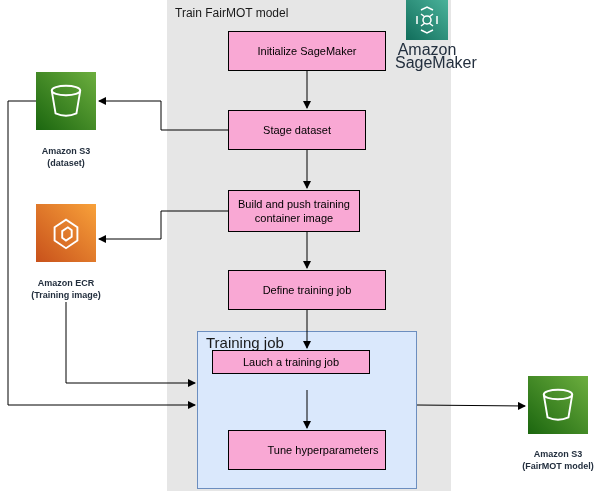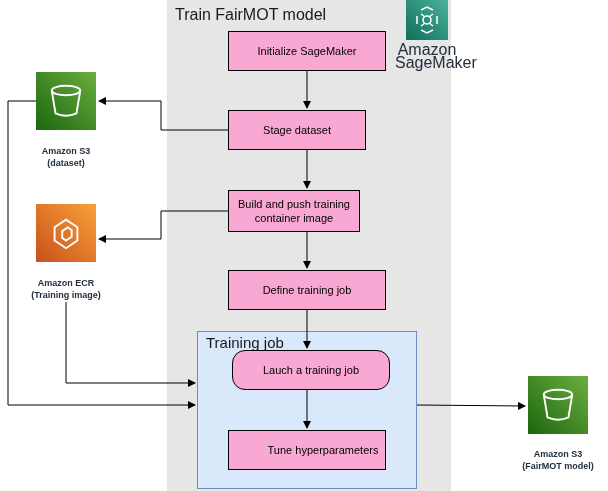--- a/index.html
+++ b/index.html
@@ -1,20 +1,20 @@
 <!DOCTYPE html>
 <html><head>
 <meta charset="utf-8">
 <style>
   html, body { margin: 0; padding: 0; background: #ffffff; }
   body { width: 608px; height: 491px; position: relative; overflow: hidden;
          font-family: "Liberation Sans", sans-serif; }
   .abs { position: absolute; }
   #gray-panel { left: 167px; top: 0; width: 284px; height: 491px; background: #e6e6e6; }
-  #panel-title { left: 175px; top: 6px; font-size: 16px; color: #1a1a1a; }
+  #panel-title { left: 175px; top: 6px; font-size: 12px; color: #1a1a1a; }
   #training-box { left: 197px; top: 331px; width: 220px; height: 158px;
                   background: #dae8fc; border: 1px solid #6c8ebf; box-sizing: border-box; }
   #training-title { left: 206px; top: 334px; font-size: 15px; color: #1a1a1a; }
   .step { background: #f9a8d4; border: 1px solid #000; box-sizing: border-box;
           display: flex; align-items: center; justify-content: center; text-align: center;
           font-size: 11px; color: #000; line-height: 14px; }
   .icon-tile { display:flex; align-items:center; justify-content:center; }
   .icon-label { font-size: 9px; font-weight: bold; text-align: center; color: #232f3e; line-height: 12px; white-space: pre-line; margin-top: 11px; }
   .sm-label { font-size: 16px; text-align: center; color: #232f3e; line-height: 13px; white-space: pre-line; }
   svg#edges { position: absolute; left: 0; top: 0; }
@@ -43,21 +43,21 @@
   </div>
 <div class="abs step" style="left:228px;top:110px;width:138px;height:40px;">
     <span>Stage dataset</span>
   </div>
 <div class="abs step" style="left:228px;top:190px;width:132px;height:42px;padding:0 5px;">
     <span>Build and push training container image</span>
   </div>
 <div class="abs step" style="left:228px;top:270px;width:158px;height:40px;">
     <span>Define training job</span>
   </div>
-<div class="abs step" style="left:232px;top:350px;width:158px;height:40px;border-radius:13px;">
+<div class="abs step" style="left:212px;top:350px;width:158px;height:24px;">
     <span>Lauch a training job</span>
   </div>
 <div class="abs step" style="left:228px;top:430px;width:158px;height:40px;padding-left:32px;">
     <span>Tune hyperparameters</span>
   </div>
 
 <div class="abs icon-tile" style="left:36px;top:72px;width:60px;height:58px;background:linear-gradient(45deg,#1b660f,#6cae3e);">
   <svg width="38" height="38" viewBox="0 0 40 40" fill="none" stroke="#fff" stroke-width="2">
     <ellipse cx="20" cy="9" rx="15" ry="5"></ellipse>
     <path d="M5 9 L9 33 Q20 38 31 33 L35 9"></path>

